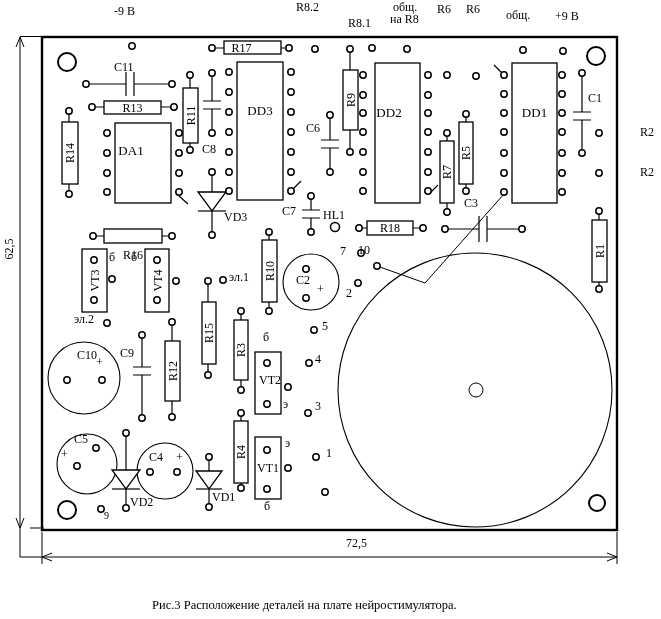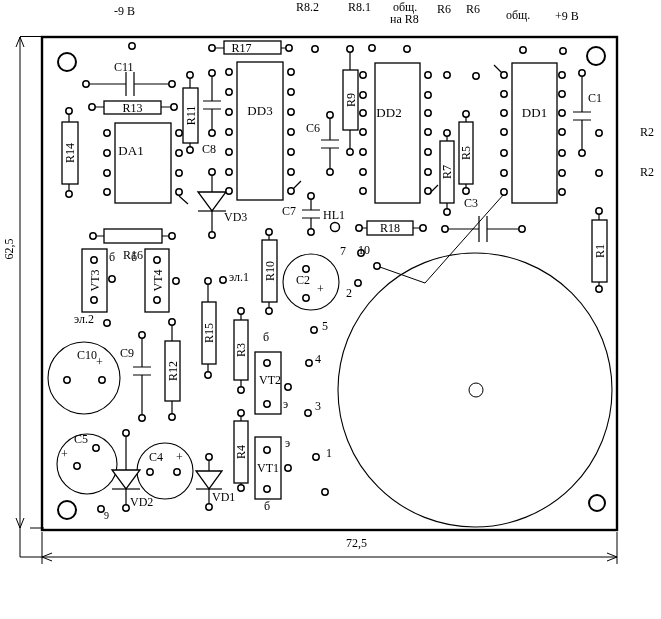--- a/index.html
+++ b/index.html
@@ -270,34 +270,35 @@
         <circle class="pad" cx="102" cy="380" r="3.2"></circle>
     <circle class="pad" cx="96" cy="448" r="3.2"></circle>
         <circle class="pad" cx="77" cy="466" r="3.2"></circle>
     <circle class="pad" cx="150" cy="472" r="3.2"></circle>
         <circle class="pad" cx="177" cy="472" r="3.2"></circle>
   </g>
 </svg>
 
 <span class="lbl" style="left:114px;top:5px">-9 В</span>
 <span class="lbl" style="left:296px;top:1px">R8.2</span>
-<span class="lbl" style="left:348px;top:1px">R8.1</span>
+<span class="lbl" style="left:348px;top:17px">R8.1</span>
 <span class="lbl" style="left:393px;top:1px">общ.</span>
 <span class="lbl" style="left:390px;top:13px">на R8</span>
 <span class="lbl" style="left:437px;top:3px">R6</span>
 <span class="lbl" style="left:466px;top:3px">R6</span>
 <span class="lbl" style="left:506px;top:9px">общ.</span>
 <span class="lbl" style="left:555px;top:10px">+9 В</span>
 
 <span class="lbl" style="left:640px;top:126px">R2</span>
 <span class="lbl" style="left:640px;top:166px">R2</span>
 
 <span class="boxlbl rot" style="left:-6px;top:242px;width:30px;height:14px">62,5</span>
 <span class="lbl" style="left:346px;top:537px">72,5</span>
 
+<span class="lbl cap" style="left:152px;top:599px">Рис.3 Расположение деталей на плате нейростимулятора.</span>
 
 <span class="boxlbl" style="left:224px;top:41px;width:35px;height:13px">R17</span>
 <span class="boxlbl" style="left:104px;top:101px;width:57px;height:13px">R13</span>
 <span class="boxlbl" style="left:104px;top:247px;width:58px;height:16px">R16</span>
 <span class="boxlbl" style="left:367px;top:221px;width:46px;height:14px">R18</span>
 
 <span class="boxlbl rot" style="left:62px;top:122px;width:16px;height:62px">R14</span>
 <span class="boxlbl rot" style="left:183px;top:88px;width:15px;height:55px">R11</span>
 <span class="boxlbl rot" style="left:343px;top:70px;width:15px;height:60px">R9</span>
 <span class="boxlbl rot" style="left:440px;top:141px;width:14px;height:62px">R7</span>

